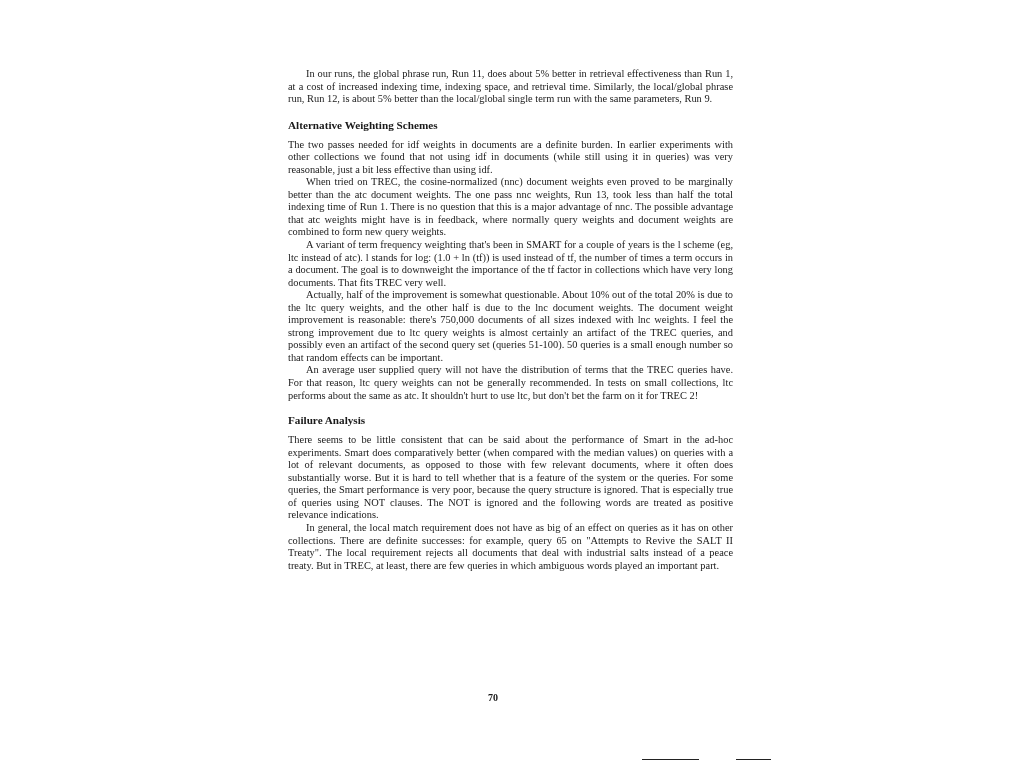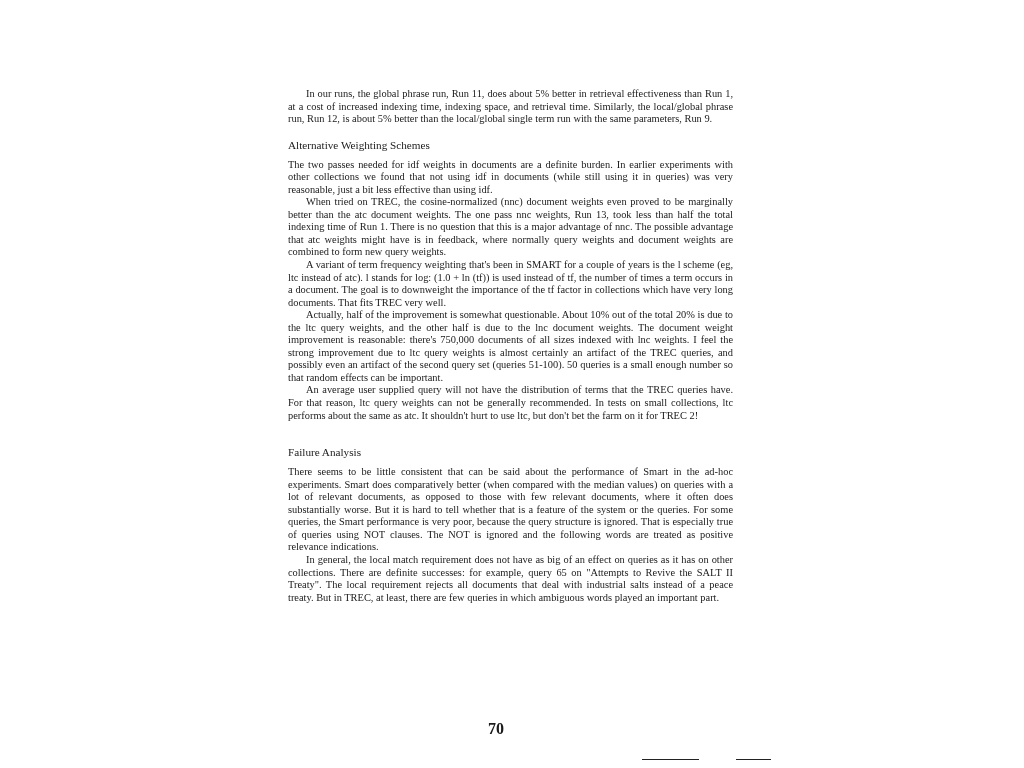--- a/index.html
+++ b/index.html
@@ -1,24 +1,24 @@
 <!DOCTYPE html>
 <html><head>
 <meta charset="utf-8">
 <style>
   html, body { margin:0; padding:0; background:#ffffff; }
   body { width:1024px; height:768px; position:relative; overflow:hidden;
          font-family: "Liberation Serif", "DejaVu Serif", serif; color:#1a1a1a; }
-  .page { position:absolute; left:288px; top:88px; width:445px; }
+  .page { position:absolute; left:288px; top:68px; width:445px; }
   p { margin:0; font-size:10.4px; line-height:12.55px; text-align:justify; }
   p.indent { text-indent:18px; }
-  h2 { font-size:11.2px; font-weight:normal; margin:0; line-height:13px; }
+  h2 { font-size:11.2px; font-weight:bold; margin:0; line-height:13px; }
   #h-alt { margin-top:13px; margin-bottom:7px; }
-  #h-fail { margin-top:24px; margin-bottom:7px; }
-  .pageno { position:absolute; left:488px; top:720px; font-size:16px; font-weight:bold; }
+  #h-fail { margin-top:12px; margin-bottom:7px; }
+  .pageno { position:absolute; left:488px; top:692px; font-size:10px; font-weight:bold; }
   .rule { position:absolute; height:1px; background:#222; top:759px; }
   #rule1 { left:642px; width:57px; }
   #rule2 { left:736px; width:35px; }
 </style>
 </head>
 <body>
 
 <div class="page">
   <p class="indent">In our runs, the global phrase run, Run 11, does about 5% better in retrieval effectiveness than Run 1, at a cost of increased indexing time, indexing space, and retrieval time. Similarly, the local/global phrase run, Run 12, is about 5% better than the local/global single term run with the same parameters, Run 9.</p>
 

